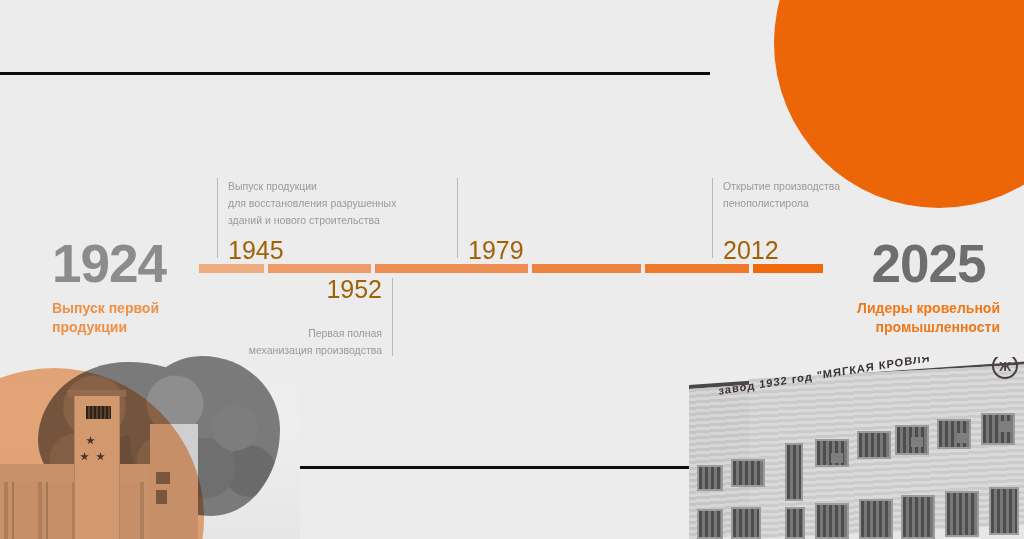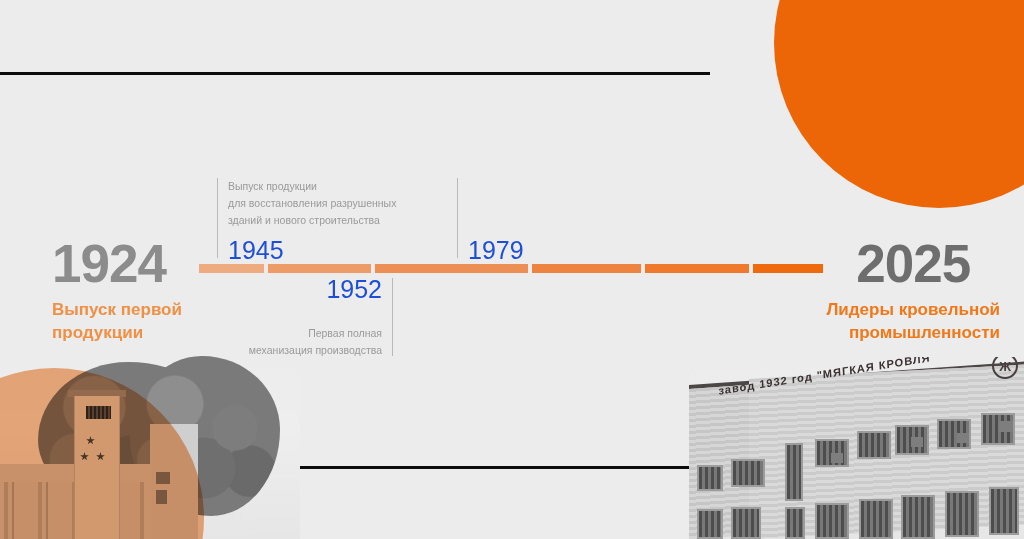--- a/index.html
+++ b/index.html
@@ -122,34 +122,34 @@
 
   
   #timeline{ position:absolute; left:0; top:0; width:1024px; height:539px; }
 
   .endcap{ position:absolute; }
   .endcap .year{
     font-size:53px; font-weight:bold; color:#8c8c8c; line-height:1;
     letter-spacing:-1px;
   }
   .endcap .sub{
-    font-size:17px; font-weight:bold; line-height:1.35; margin-top:9px;
+    font-size:14px; font-weight:bold; line-height:1.35; margin-top:9px;
   }
   #end-left{ left:52px; top:237px; text-align:left; }
   #end-left .sub{ color:#ef9045; }
   #end-right{ right:24px; top:237px; text-align:right; }
   #end-right .year{ color:#6e6e6e;text-align:center; }
   #end-right .sub{ color:#f07818; }
 
   #bar{ position:absolute; left:199px; top:264px; width:628px; height:9px; display:flex; gap:4px; }
   #bar .seg{ height:9px; }
 
   .node{ position:absolute; }
   .node .year{
-    position:absolute; font-size:25px; color:#1d4ed8; line-height:1; letter-spacing:0px;
+    position:absolute; font-size:25px; color:#a16207; line-height:1; letter-spacing:0px;
   }
   .node .tick{ position:absolute; width:1px; background:#b9b9b9; }
   .node .desc{
     position:absolute; font-size:10.5px; color:#9a9a9a; line-height:1.62; white-space:pre-line;
   }
   .node.above .year{ bottom:0; }
   .node.below .year{ top:0; }
 
   
   #node-1945{ left:217px; top:178px; width:220px; height:82px; }
@@ -272,14 +272,20 @@
     <div class="desc">Первая полная
 механизация производства</div>
   </div>
 
   <div class="node above" id="node-1979">
     <div class="tick"></div>
     <div class="year">1979</div>
   </div>
 
 
+  <div class="node above" id="node-2012">
+    <div class="tick"></div>
+    <div class="desc">Открытие производства
+пенополистирола</div>
+    <div class="year">2012</div>
+  </div>
 
 </div>
 
 </body></html>

